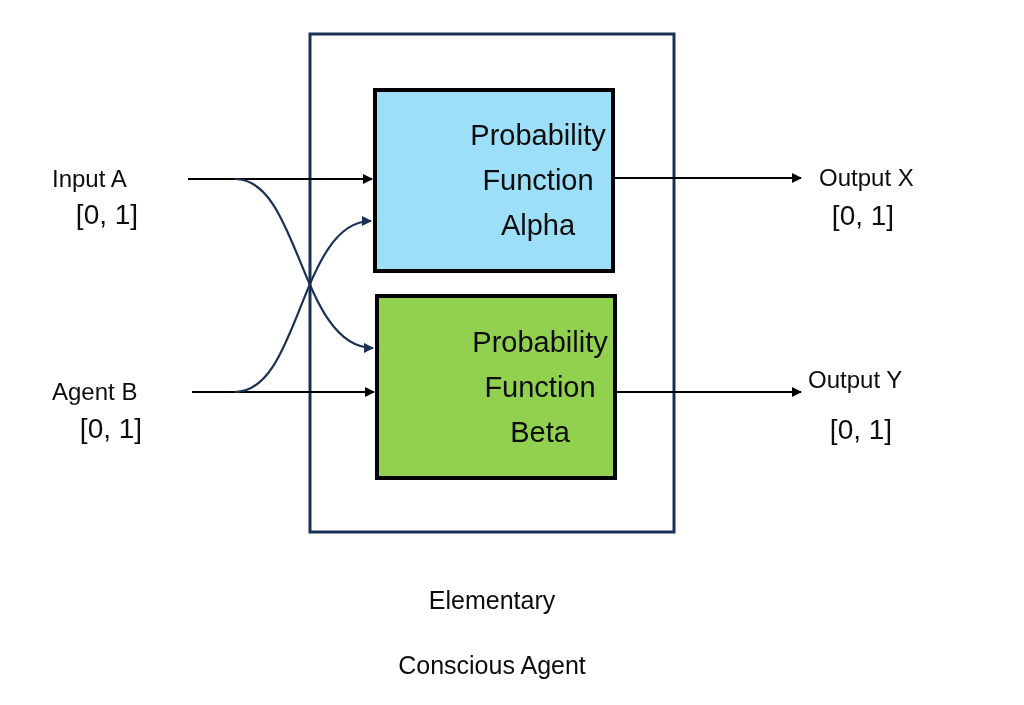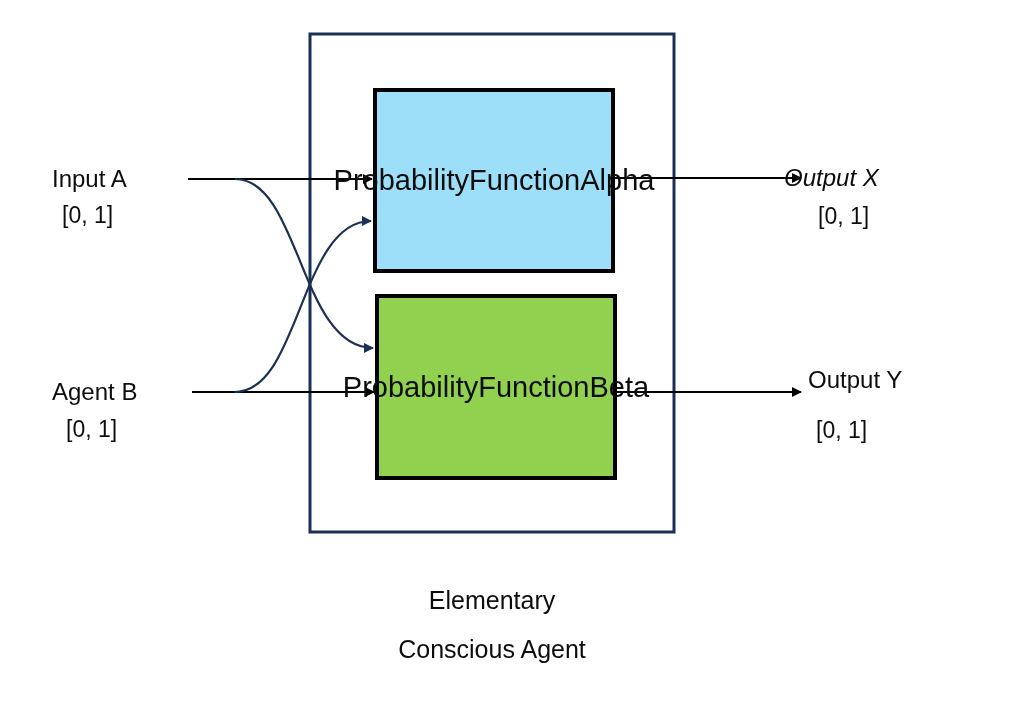--- a/index.html
+++ b/index.html
@@ -1,23 +1,23 @@
 <!DOCTYPE html>
 <html><head>
   <meta charset="utf-8">
   <style>
     html, body { margin: 0; padding: 0; background: #ffffff; }
     body { width: 1024px; height: 705px; position: relative; overflow: hidden;
            font-family: "Liberation Sans", "DejaVu Sans", sans-serif; color: #111; }
     svg { position: absolute; left: 0; top: 0; }
     .lbl { position: absolute; white-space: nowrap; color: #0d0d0d; }
     .io-main { font-size: 24px; line-height: 34px; }
-    .io-range { font-size: 23px; line-height: 26px; }
-    .box-text { position: absolute; display: flex; align-items: center; justify-content: center;
-                font-size: 29px; line-height: 45px; color: #0d0d0d; text-align: center; }
+    .io-range { font-size: 28px; line-height: 26px; text-align: center; }
+    .box-text { position: absolute; display: flex; flex-direction: column; align-items: center; justify-content: center;
+                font-size: 29px; line-height: 45px; color: #0d0d0d; text-align: center; padding-left: 44px; }
     .caption { position: absolute; left: 312px; width: 360px; text-align: center; font-size: 25px; line-height: 45px; color: #0d0d0d; }
   </style>
 </head>
 <body>
 
 <svg width="1024" height="705" viewBox="0 0 1024 705">
   <defs>
     <marker id="arrowBlack" markerWidth="10" markerHeight="10" refX="9" refY="5" orient="auto" markerUnits="userSpaceOnUse">
       <path d="M0,0 L10,5 L0,10 z" fill="#000"></path>
     </marker>
@@ -40,31 +40,31 @@
   <line x1="615" y1="178" x2="801" y2="178" stroke="#000" stroke-width="2.2" marker-end="url(#arrowBlack)"></line>
   <line x1="617" y1="392" x2="801" y2="392" stroke="#000" stroke-width="2.2" marker-end="url(#arrowBlack)"></line>
 </svg>
 
 <div class="lbl io-main" style="left:52px; top:162px;">Input A</div>
 <div class="lbl io-range" style="left:62px; top:202px; width:90px;">[0, 1]</div>
 
 <div class="lbl io-main" style="left:52px; top:375px;">Agent B</div>
 <div class="lbl io-range" style="left:66px; top:416px; width:90px;">[0, 1]</div>
 
-<div class="lbl io-main" style="left:784px; top:161px;font-style:italic;">Output X</div>
+<div class="lbl io-main" style="left:819px; top:161px;">Output X</div>
 <div class="lbl io-range" style="left:818px; top:203px; width:90px;">[0, 1]</div>
 
 <div class="lbl io-main" style="left:808px; top:363px;">Output Y</div>
 <div class="lbl io-range" style="left:816px; top:417px; width:90px;">[0, 1]</div>
 
 <div class="box-text" style="left:377px; top:92px; width:234px; height:177px;">
   <span>Probability</span>
   <span>Function</span>
   <span>Alpha</span>
 </div>
 <div class="box-text" style="left:379px; top:298px; width:234px; height:178px;">
   <span>Probability</span>
   <span>Function</span>
   <span>Beta</span>
 </div>
 
 <div class="caption" style="top:578px;">Elementary</div>
-<div class="caption" style="top:627px;">Conscious Agent</div>
+<div class="caption" style="top:643px;">Conscious Agent</div>
 
 </body></html>

